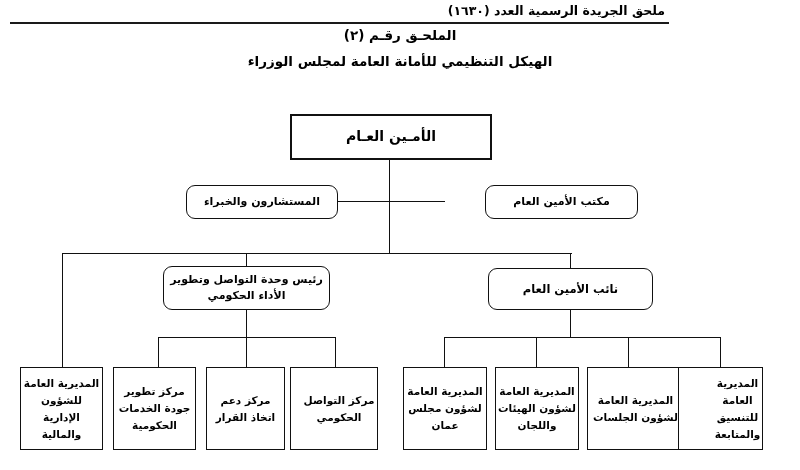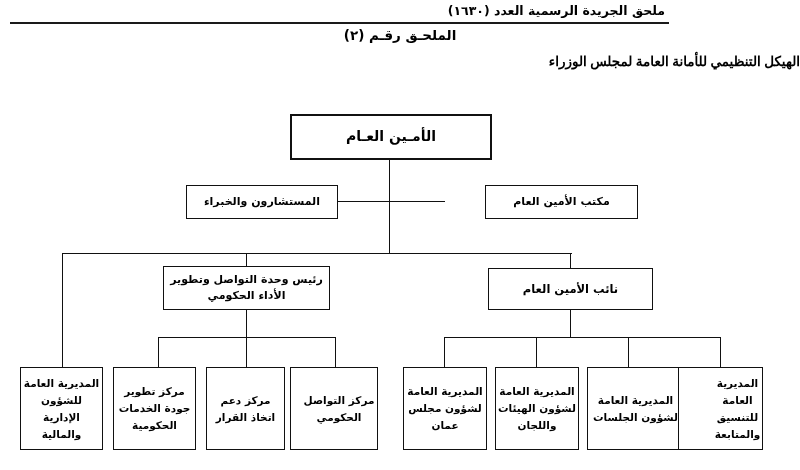--- a/index.html
+++ b/index.html
@@ -29,39 +29,38 @@
   }
 
   
   .title-main{
     position:absolute;left:0;top:27px;width:800px;
     text-align:center;font-size:13.5px;font-weight:700;
     letter-spacing:.5px;
   }
   .title-sub{
     position:absolute;left:0;top:53px;width:800px;
-    text-align:right;font-size:13.5px;font-weight:700;
+    text-align:center;font-size:13.5px;font-weight:700;
     letter-spacing:.2px;
-    font-family:Liberation Serif, serif;
   }
 
   
   .node{
     position:absolute;
     box-sizing:border-box;
     background:#ffffff;
     border:1.4px solid #111111;
     display:flex;align-items:center;justify-content:center;
     text-align:center;
     padding:2px 3px;
     line-height:1.42;
     font-weight:700;
   }
   .node.thick{border-width:2.6px;justify-content:center;}
-  .node.med{border-width:1.9px;}
+  .node.med{border-width:1.9px;border-radius:9px;}
   .node span{display:block;width:100%;}
 
   .n-root{left:290px;top:114px;width:202px;height:46px;font-size:14px;letter-spacing:1px;}
   .n-advisors{left:186px;top:185px;width:152px;height:34px;font-size:11px;}
   .n-office{left:445px;top:185px;width:153px;height:34px;font-size:11px;margin-left:40px;}
   .n-unit{left:163px;top:266px;width:167px;height:44px;font-size:11px;}
   .n-deputy{left:488px;top:268px;width:165px;height:42px;font-size:11.5px;}
 
   .leaf{
     position:absolute;box-sizing:border-box;

